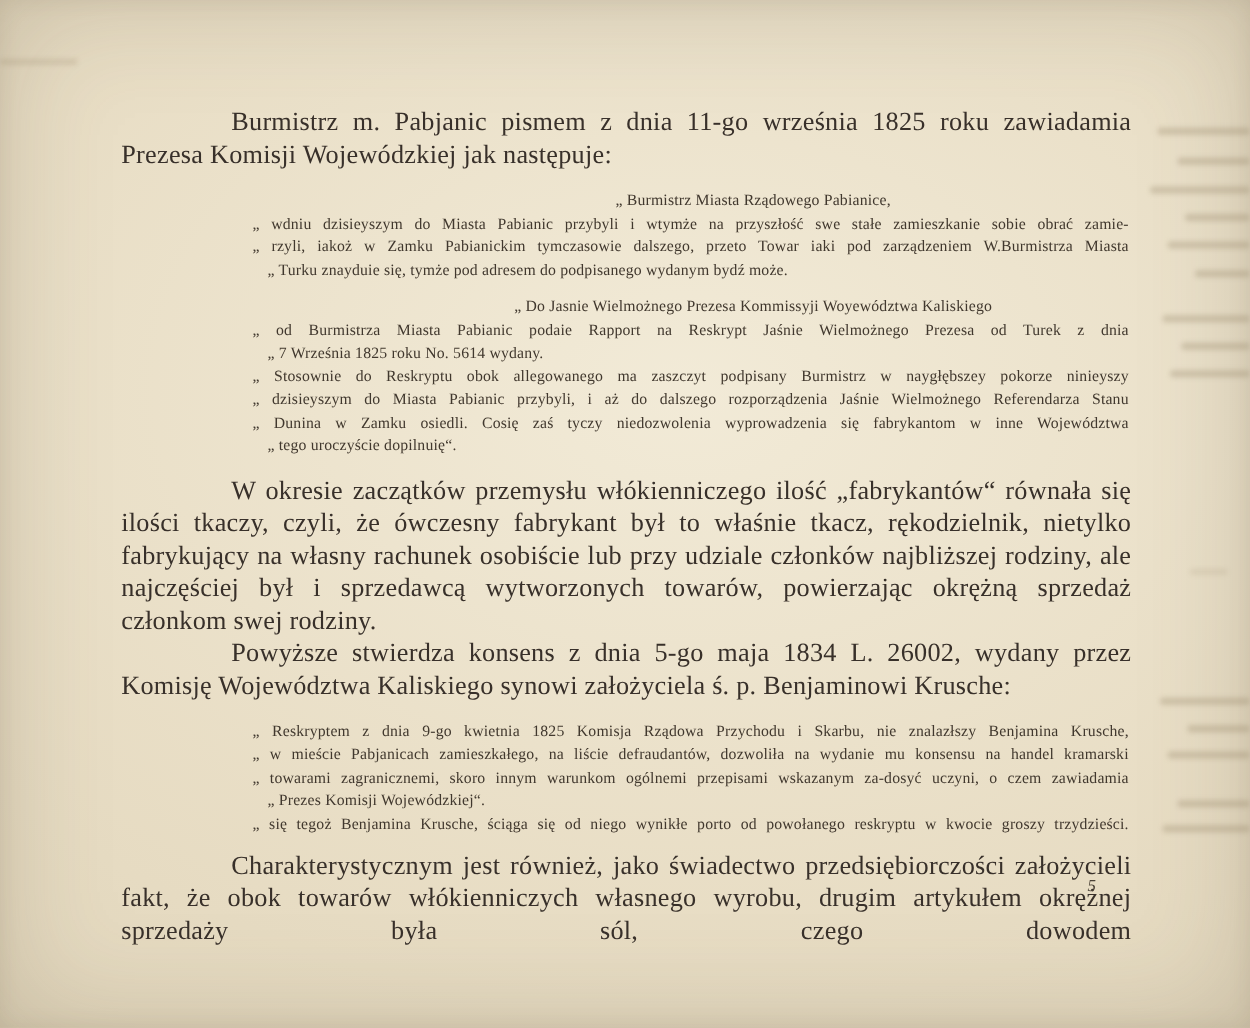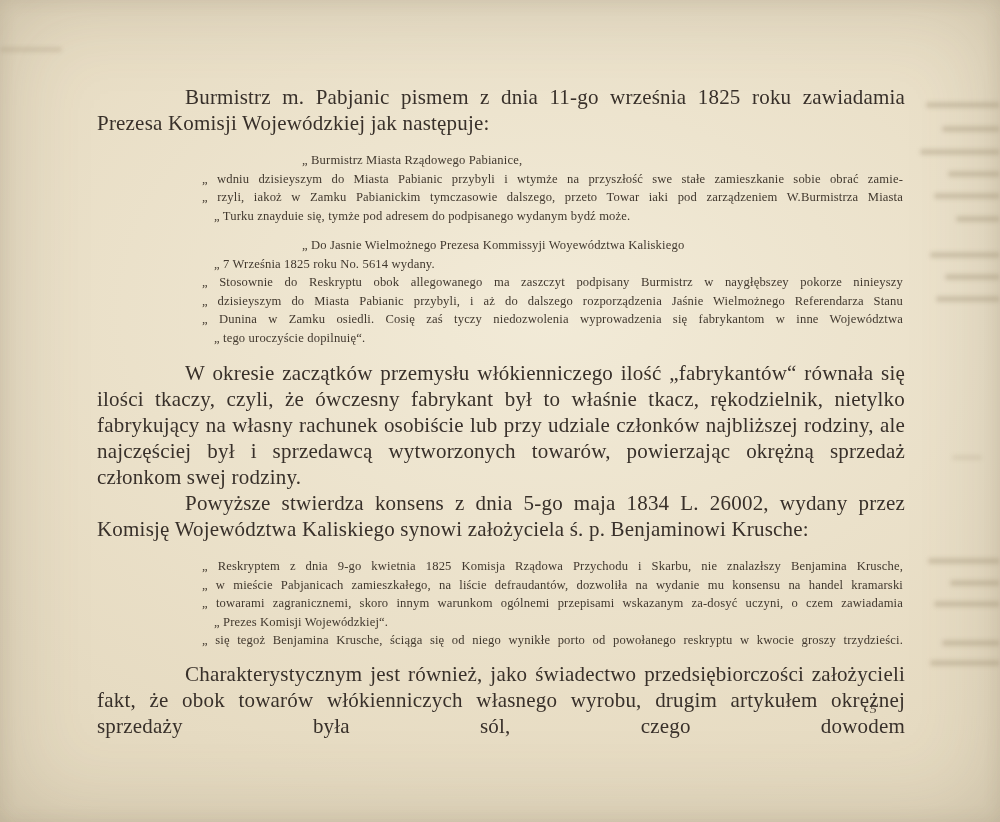--- a/index.html
+++ b/index.html
@@ -23,21 +23,21 @@
     text-align:justify; text-indent:88px;
   }
   p.body-para.mb { margin-bottom:15px; }
   p.body-para.fill-last { text-align-last:justify; }
   .quote {
     margin:0 0 11px 105px; width:701px;
     font-size:12.6px; line-height:18.5px; letter-spacing:0.15px;
     color:#41382e;
   }
   .quote .ql { white-space:normal; }
-  .quote .heading { text-indent:100px; }
+  .quote .heading { text-indent:100px;text-align:center; }
   .quote .full { text-align:justify; text-align-last:justify; }
   .quote .short { text-align:left;margin-left:12px; }
   .page-number {
     position:absolute; left:870px; top:701px;
     font-size:13.5px; font-style:italic; color:#4a4136;
   }
   
   .bleed { position:absolute; background:rgba(146,130,100,0.30); filter:blur(2.2px); border-radius:3px; }
   .b1  { right:0;   top:102px; width:74px; height:6px; }
   .b2  { right:0;   top:126px; width:58px; height:6px; }
@@ -86,20 +86,21 @@
 
     <div class="quote">
       <div class="ql heading">„ Burmistrz Miasta Rządowego Pabianice,</div>
       <div class="ql full">„ wdniu dzisieyszym do Miasta Pabianic przybyli i wtymże na przyszłość swe stałe zamieszkanie sobie obrać zamie-</div>
       <div class="ql full">„ rzyli, iakoż w Zamku Pabianickim tymczasowie dalszego, przeto Towar iaki pod zarządzeniem W.Burmistrza Miasta</div>
       <div class="ql short">„ Turku znayduie się, tymże pod adresem do podpisanego wydanym bydź może.</div>
     </div>
 
     <div class="quote" style="margin-bottom:13px;">
       <div class="ql heading">„ Do Jasnie Wielmożnego Prezesa Kommissyji Woyewództwa Kaliskiego</div>
+      <div class="ql full">„ od Burmistrza Miasta Pabianic podaie Rapport na Reskrypt Jaśnie Wielmożnego Prezesa od Turek z dnia</div>
       <div class="ql short">„ 7 Września 1825 roku No. 5614 wydany.</div>
       <div class="ql full">„ Stosownie do Reskryptu obok allegowanego ma zaszczyt podpisany Burmistrz w naygłębszey pokorze ninieyszy</div>
       <div class="ql full">„ dzisieyszym do Miasta Pabianic przybyli, i aż do dalszego rozporządzenia Jaśnie Wielmożnego Referendarza Stanu</div>
       <div class="ql full">„ Dunina w Zamku osiedli. Cosię zaś tyczy niedozwolenia wyprowadzenia się fabrykantom w inne Województwa</div>
       <div class="ql short">„ tego uroczyście dopilnuię“.</div>
     </div>
 
     <p class="body-para">W okresie zaczątków przemysłu włókienniczego ilość „fabrykantów“ równała się ilości tkaczy, czyli, że ówczesny fabrykant był to właśnie tkacz, rękodzielnik, nietylko fabrykujący na własny rachunek osobiście lub przy udziale członków najbliższej rodziny, ale najczęściej był i sprzedawcą wytworzonych towarów, powierzając okrężną sprzedaż członkom swej rodziny.</p>
 
     <p class="body-para mb">Powyższe stwierdza konsens z dnia 5-go maja 1834 L. 26002, wydany przez Komisję Województwa Kaliskiego synowi założyciela ś. p. Benjaminowi Krusche:</p>

